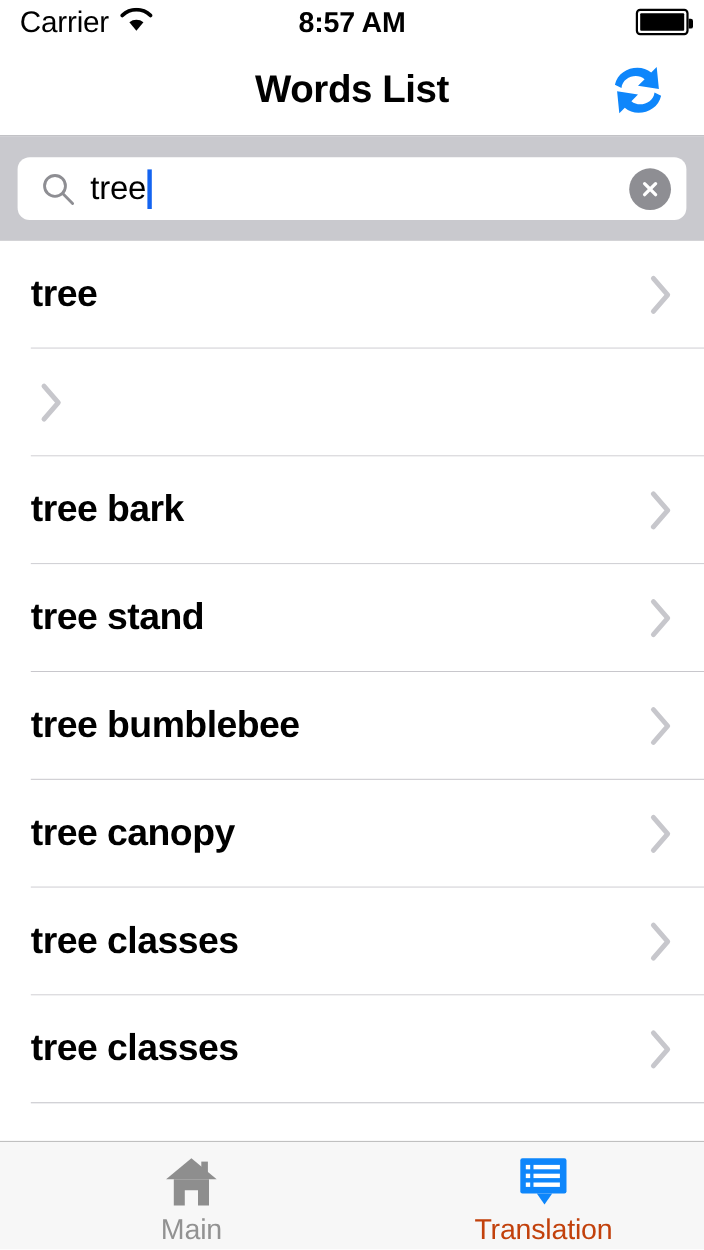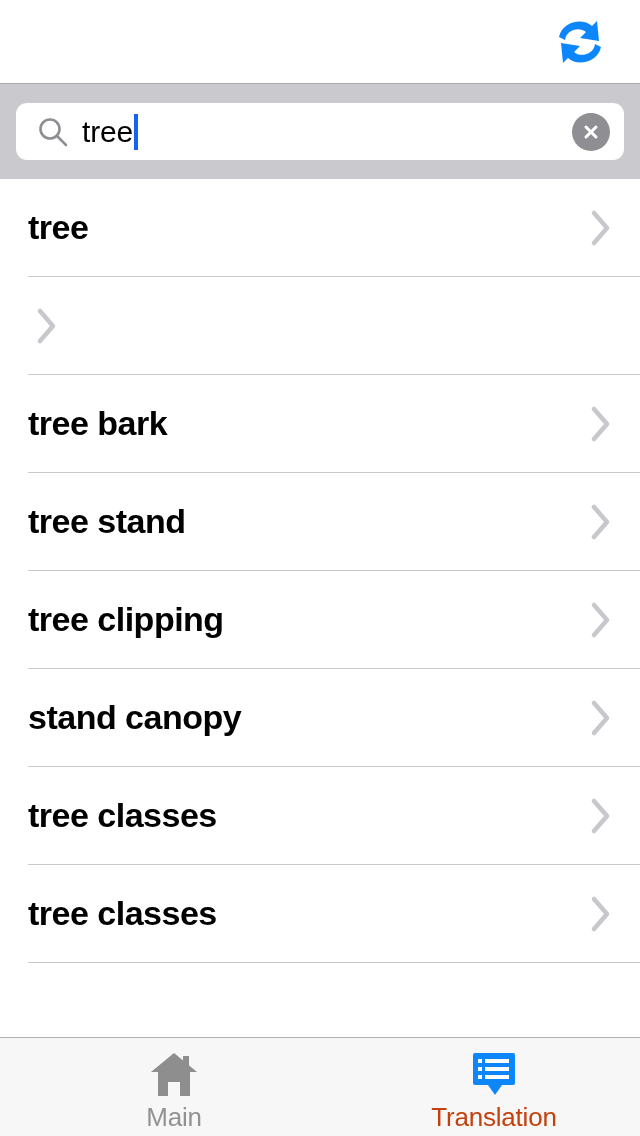--- a/index.html
+++ b/index.html
@@ -166,22 +166,41 @@
     font-size:26px; letter-spacing:-0.2px; line-height:1;
   }
   .tab-label.inactive { color:#929292; }
   .tab-label.active { color:#c2410c; }
 </style>
 </head>
 <body>
 
 <div id="phone">
 
+  <div class="status-bar">
+    <div class="status-left">
+      <span class="carrier-text">Carrier</span>
+      <span class="wifi-icon">
+        <svg width="30" height="22" viewBox="0 0 30 22">
+          <path d="M15 21.0 L8.6 13.2 A10.2 10.2 0 0 1 21.4 13.2 Z" fill="#000"></path>
+          <path d="M2.2 7.0 A18.5 18.5 0 0 1 27.8 7.0" stroke="#000" stroke-width="3.4" fill="none" stroke-linecap="round"></path>
+        </svg>
+      </span>
+    </div>
+    <div class="status-time">8:57 AM</div>
+    <div class="status-right">
+      <div class="battery">
+        <div class="battery-fill"></div>
+        <div class="battery-cap"></div>
+      </div>
+    </div>
+  </div>
 
   <div class="nav-bar">
+    <div class="nav-title">Words List</div>
     <div class="nav-refresh">
       <svg width="62" height="62" viewBox="0 0 62 62">
         <g fill="#0e86fb">
           <path d="M10 26 C13 11, 33 6, 43 15 L48 10 L50 30 L31 27 L37 21 C30 15, 17 19, 16 29 Z"></path>
           <path d="M52 36 C49 51, 29 56, 19 47 L14 52 L12 32 L31 35 L25 41 C32 47, 45 43, 46 33 Z"></path>
         </g>
       </svg>
     </div>
   </div>
 
@@ -237,30 +256,30 @@
     <div class="list-row">
       <span class="row-label">tree stand</span>
       <span class="chevron">
         <svg width="22" height="38" viewBox="0 0 22 38">
             <polyline points="4,4 17,19 4,34" fill="none" stroke="#c7c7cc" stroke-width="4.5" stroke-linecap="round" stroke-linejoin="round"></polyline>
           </svg>
       </span>
     </div>
 
     <div class="list-row">
-      <span class="row-label">tree clipping</span>
-      <span class="chevron">
-        <svg width="22" height="38" viewBox="0 0 22 38">
-            <polyline points="4,4 17,19 4,34" fill="none" stroke="#c7c7cc" stroke-width="4.5" stroke-linecap="round" stroke-linejoin="round"></polyline>
-          </svg>
-      </span>
-    </div>
-
-    <div class="list-row">
-      <span class="row-label">stand canopy</span>
+      <span class="row-label">tree bumblebee</span>
+      <span class="chevron">
+        <svg width="22" height="38" viewBox="0 0 22 38">
+            <polyline points="4,4 17,19 4,34" fill="none" stroke="#c7c7cc" stroke-width="4.5" stroke-linecap="round" stroke-linejoin="round"></polyline>
+          </svg>
+      </span>
+    </div>
+
+    <div class="list-row">
+      <span class="row-label">tree canopy</span>
       <span class="chevron">
         <svg width="22" height="38" viewBox="0 0 22 38">
             <polyline points="4,4 17,19 4,34" fill="none" stroke="#c7c7cc" stroke-width="4.5" stroke-linecap="round" stroke-linejoin="round"></polyline>
           </svg>
       </span>
     </div>
 
     <div class="list-row">
       <span class="row-label">tree classes</span>
       <span class="chevron">

